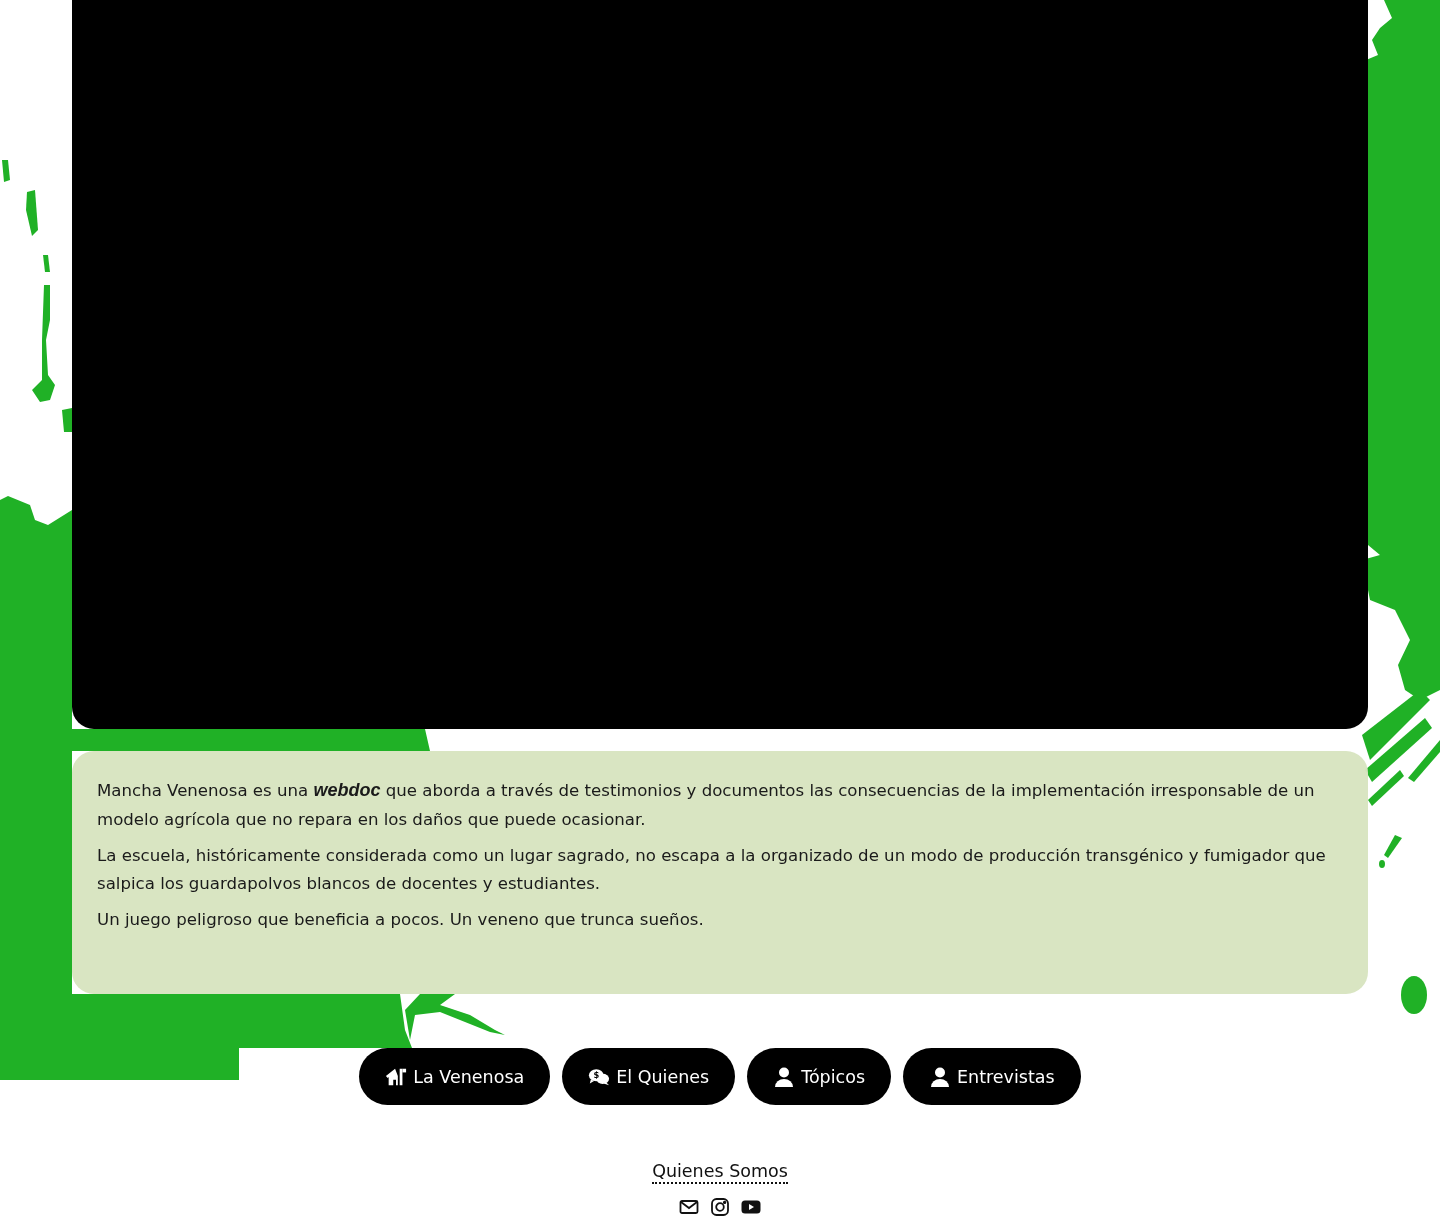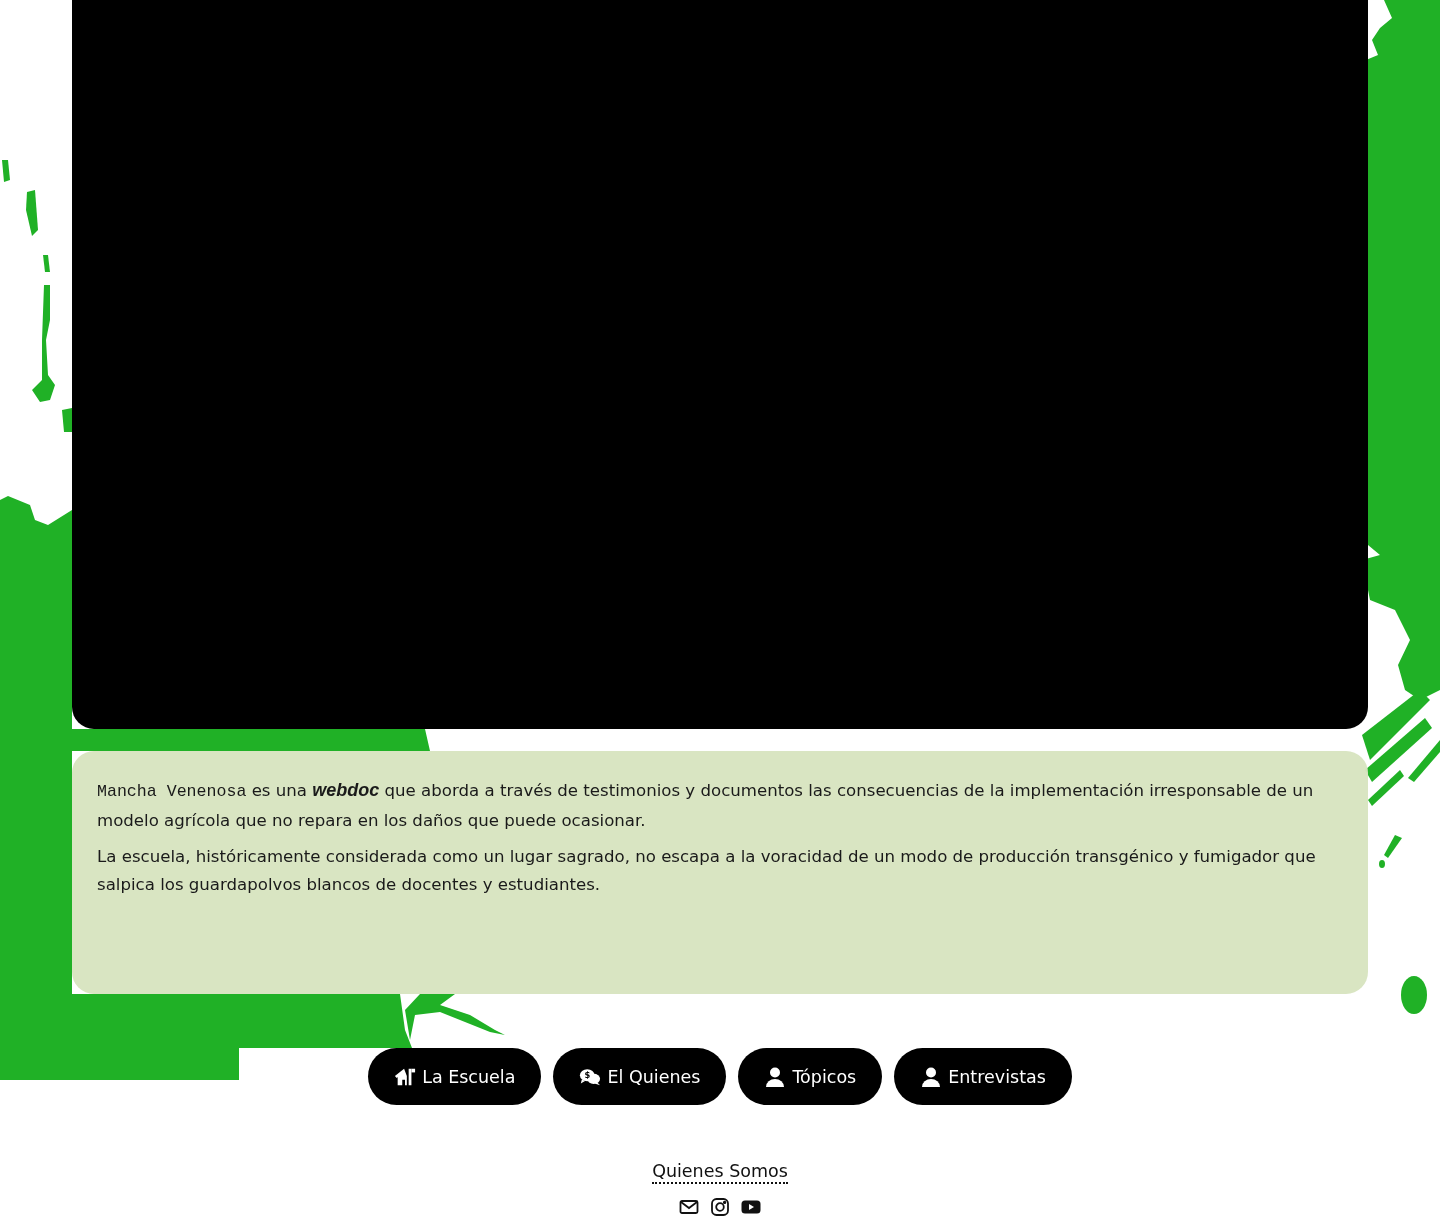--- a/index.html
+++ b/index.html
@@ -18,21 +18,21 @@
     content: ""; position: absolute; left: 0; top: 0; width: 100%; height: 24px;
     border-radius: 22px 22px 0 0; background: #000;
   }
   .intro {
     position: absolute; left: 72px; top: 751px; width: 1296px; height: 243px;
     box-sizing: border-box; padding: 25px 25px 0 25px;
     background: rgba(216, 228, 192, 0.97); border-radius: 22px; z-index: 2;
     font-size: 16.6px; line-height: 28.5px; color: #1a1a1a;
   }
   .intro p { margin: 0 0 7.5px 0; }
-  .intro .brand { font-weight: normal; font-family: Liberation Mono, monospace; }
+  .intro .brand { font-weight: normal; }
   .intro em.bold { font-family: "Liberation Sans", sans-serif; font-weight: bold; font-style: italic; font-size: 18px; }
   .intro em.it { font-family: "Liberation Sans", sans-serif; font-style: italic; font-size: 18px; }
   .nav {
     position: absolute; left: 0; top: 1048px; width: 1440px; z-index: 3;
     display: flex; justify-content: center; gap: 12px;
   }
   .nav-btn {
     height: 57px; box-sizing: border-box; padding: 0 26px;
     background: #000; color: #fff; border-radius: 29px;
     display: flex; align-items: center; gap: 6px;
@@ -78,31 +78,32 @@
     <path d="M62 410 L72 408 L72 432 L64 432 Z"></path>
   </g>
 </svg>
 
 <div class="video"></div>
 
 <div class="intro">
   <p>
     <span class="brand">Mancha Venenosa</span><span> es una </span><em class="bold">webdoc</em><span> que aborda a través de testimonios y documentos las consecuencias de la implementación irresponsable de un modelo agrícola que no repara en los daños que puede ocasionar.</span>
   </p>
-  <p>La escuela, históricamente considerada como un lugar sagrado, no escapa a la voracidad de un modo de producción transgénico y fumigador que salpica los guardapolvos blancos de docentes y estudiantes.</p>
+  <p>La escuela, históricamente considerada como un lugar sagrado, no escapa a la organizado de un modo de producción transgénico y fumigador que salpica los guardapolvos blancos de docentes y estudiantes.</p>
+  <p>Un juego peligroso que beneficia a pocos. Un veneno que trunca sueños.</p>
 </div>
 
 <nav class="nav">
   <div class="nav-btn">
     <svg viewBox="0 0 24 20">
         <path d="M11 1 L1 9 L3 11 L4 10 L4 19 L9 19 L9 13 L12 13 L12 19 L14 19 L14 9 Z"></path>
         <rect x="16" y="1" width="3" height="18"></rect>
         <rect x="19" y="1" width="4" height="4"></rect>
       </svg>
-    <span>La Escuela</span>
+    <span>La Venenosa</span>
   </div>
   <div class="nav-btn">
     <svg viewBox="0 0 24 20">
         <ellipse cx="9" cy="8" rx="8" ry="6.5"></ellipse>
         <path d="M3 13 L2 17 L7 14 Z"></path>
         <ellipse cx="16" cy="12" rx="7" ry="5.5"></ellipse>
         <path d="M20 16 L23 19 L17 17 Z"></path>
         <text x="9" y="11" font-size="9" text-anchor="middle" fill="#000" font-family="DejaVu Sans, sans-serif" font-weight="bold">$</text>
       </svg>
     <span>El Quienes</span>

